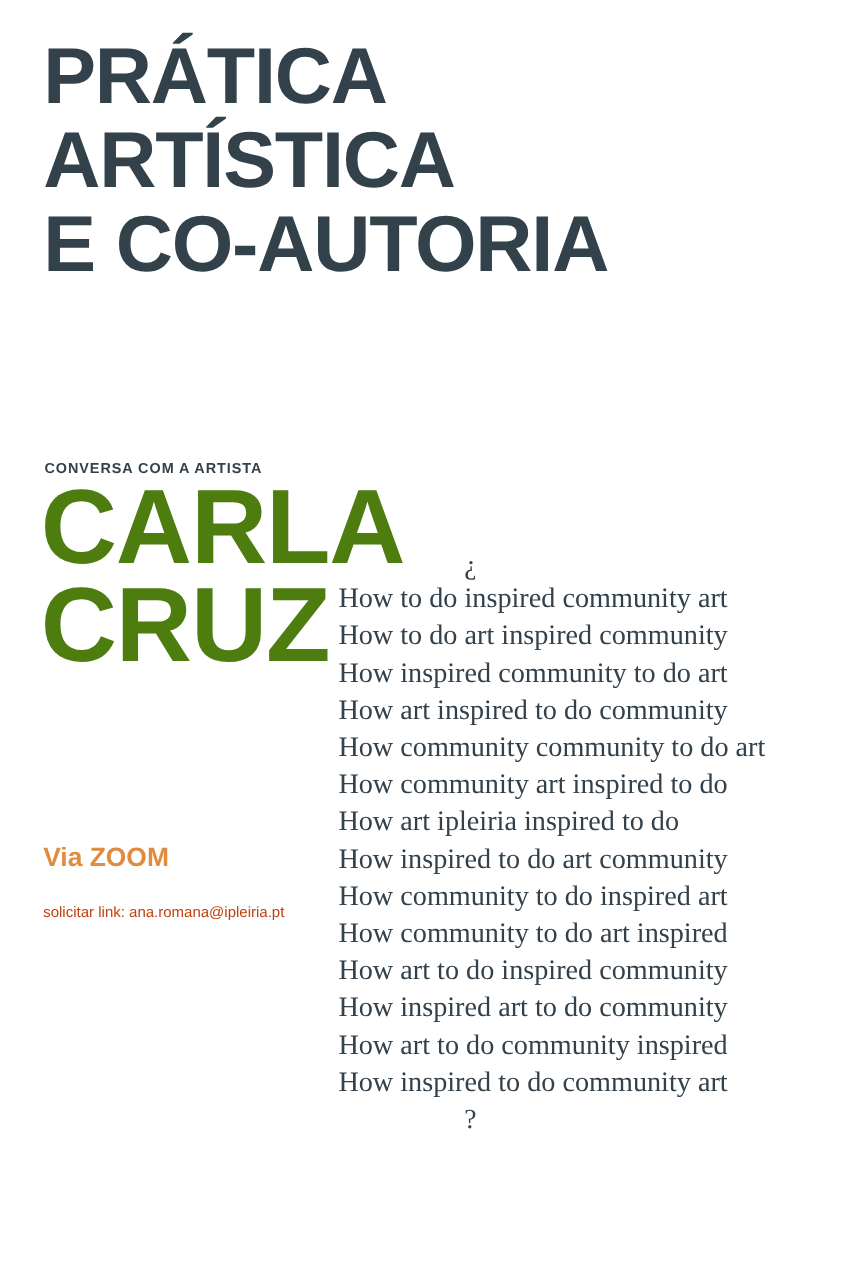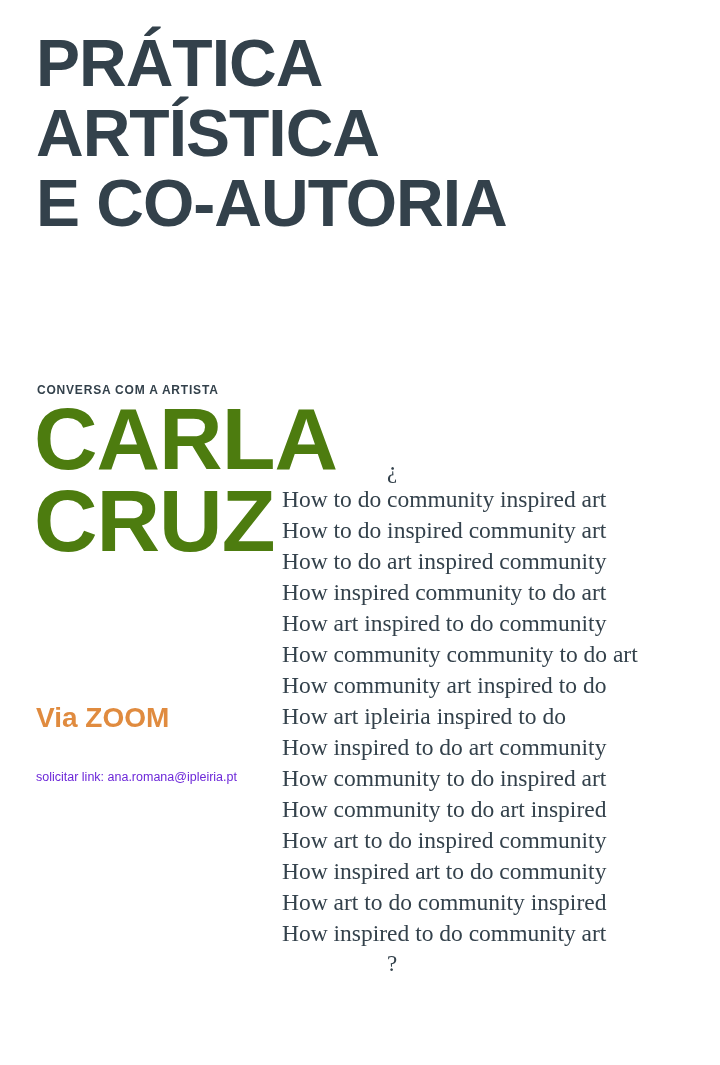--- a/index.html
+++ b/index.html
@@ -71,30 +71,30 @@
     font-size: 33px;
     letter-spacing: -0.5px;
     color: #33414b;
     white-space: nowrap;
   }
   .via-zoom {
     position: absolute;
     left: 36px;
     top: 702px;
     font-weight: bold;
-    font-size: 28px;
+    font-size: 22px;
     color: #e08b3f;
     white-space: nowrap;
   }
   .contact-line {
     position: absolute;
     left: 36px;
-    top: 770px;
+    top: 753px;
     font-size: 12.5px;
-    color: #6d28d9;
+    color: #c2410c;
     white-space: nowrap;
   }
 
   
   .poem {
     position: absolute;
     left: 282px;
     top: 458px;
     width: 400px;
     font-family: "Liberation Serif", serif;
@@ -139,21 +139,20 @@
   <div class="artist-name">
     <span class="ln">CARLA</span>
     <span class="ln">CRUZ</span>
   </div>
 
   <div class="via-zoom">Via ZOOM</div>
   <div class="contact-line">solicitar link: ana.romana@ipleiria.pt</div>
 
   <div class="poem">
     <span class="mark open">¿</span>
-    <span class="pline">How to do community inspired art</span>
     <span class="pline">How to do inspired community art</span>
     <span class="pline">How to do art inspired community</span>
     <span class="pline">How inspired community to do art</span>
     <span class="pline">How art inspired to do community</span>
     <span class="pline">How community community to do art</span>
     <span class="pline">How community art inspired to do</span>
     <span class="pline">How art ipleiria inspired to do</span>
     <span class="pline">How inspired to do art community</span>
     <span class="pline">How community to do inspired art</span>
     <span class="pline">How community to do art inspired</span>

